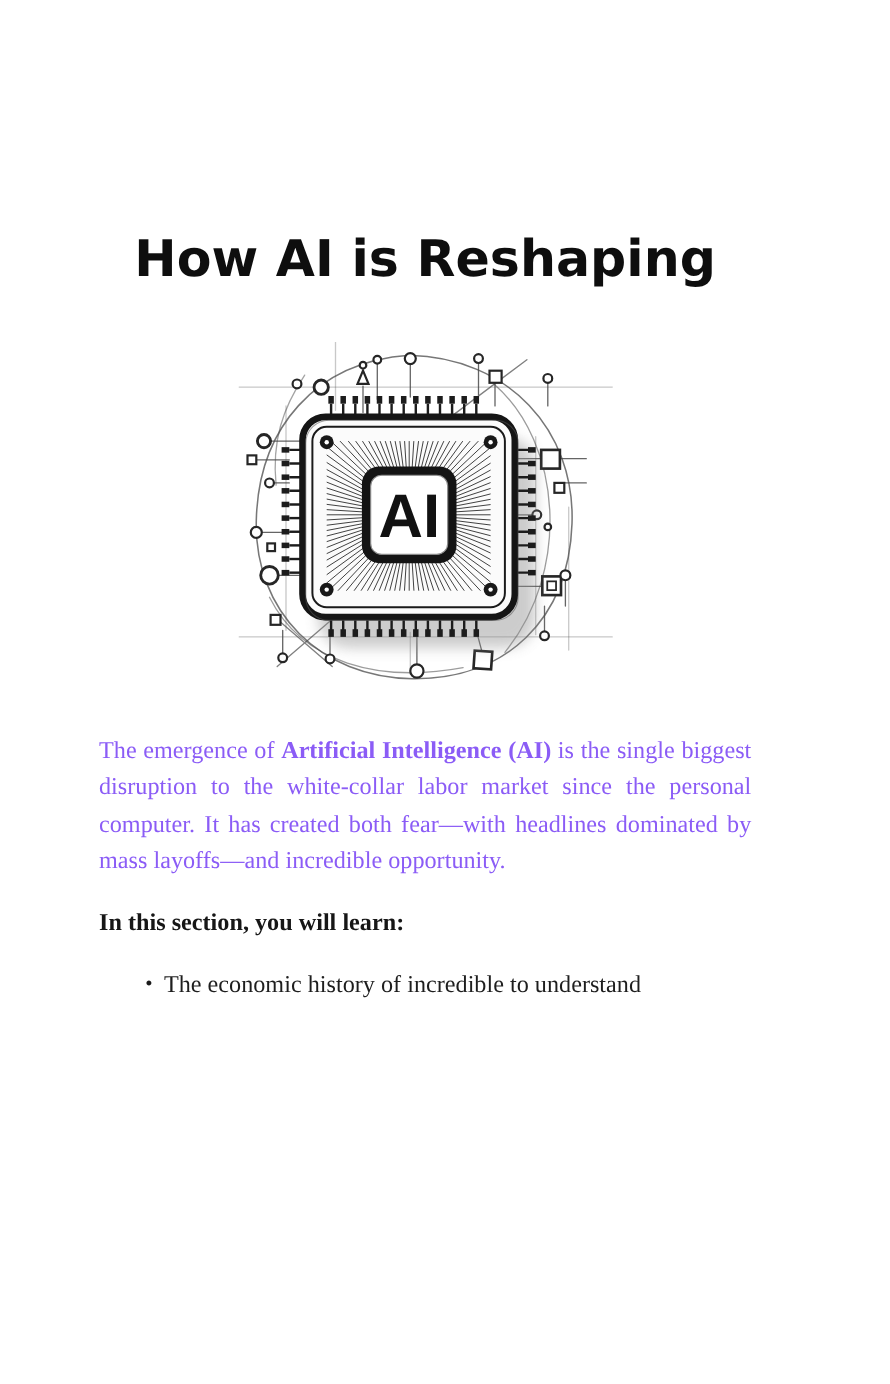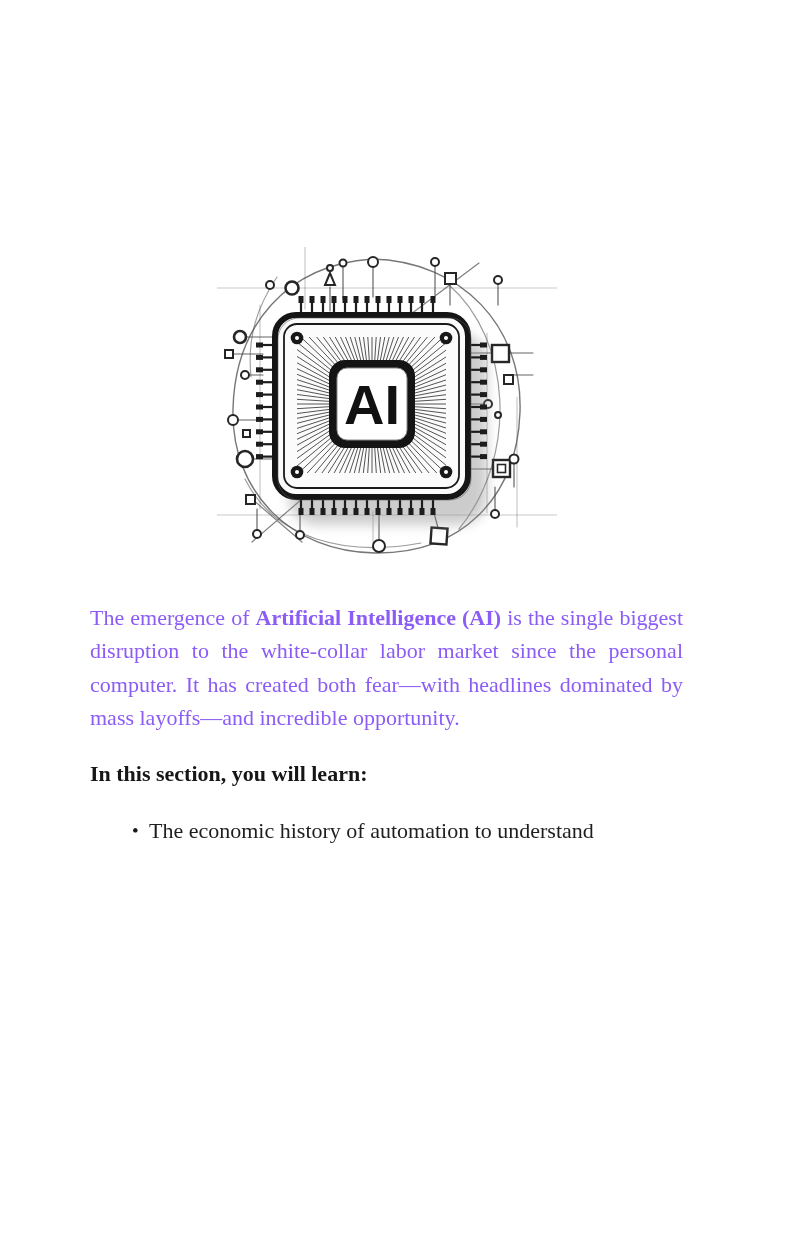--- a/index.html
+++ b/index.html
@@ -65,20 +65,21 @@
   .bullet-text{flex:1 1 auto;}
   svg .sketch{stroke-linecap:round;}
 </style>
 </head>
 <body>
 
 <div class="page">
   <div class="column">
 
     <h1 class="title">
+      <span class="title-line">How AI is Reshaping</span>
     </h1>
 
     <figure class="illustration">
       <svg viewBox="0 0 340 318" width="340" height="318">
         <defs>
           <filter id="blurf" x="-30%" y="-30%" width="160%" height="160%">
             <feGaussianBlur stdDeviation="6"></feGaussianBlur>
           </filter>
         </defs>
 
@@ -352,17 +353,17 @@
       </svg>
     </figure>
 
     <p class="body p1"><span>The emergence of </span><strong>Artificial Intelligence (AI)</strong><span> is the single biggest disruption to the white-collar labor market since the personal computer. It has created both fear—with headlines dominated by mass layoffs—and incredible opportunity.</span></p>
 
 
     <p class="learn-heading">In this section, you will learn:</p>
 
     <div class="bullet-row">
       <span class="bullet-marker">•</span>
-      <span class="bullet-text">The economic history of automation to understand</span>
+      <span class="bullet-text">The economic history of incredible to understand</span>
     </div>
 
   </div>
 </div>
 
 </body></html>

